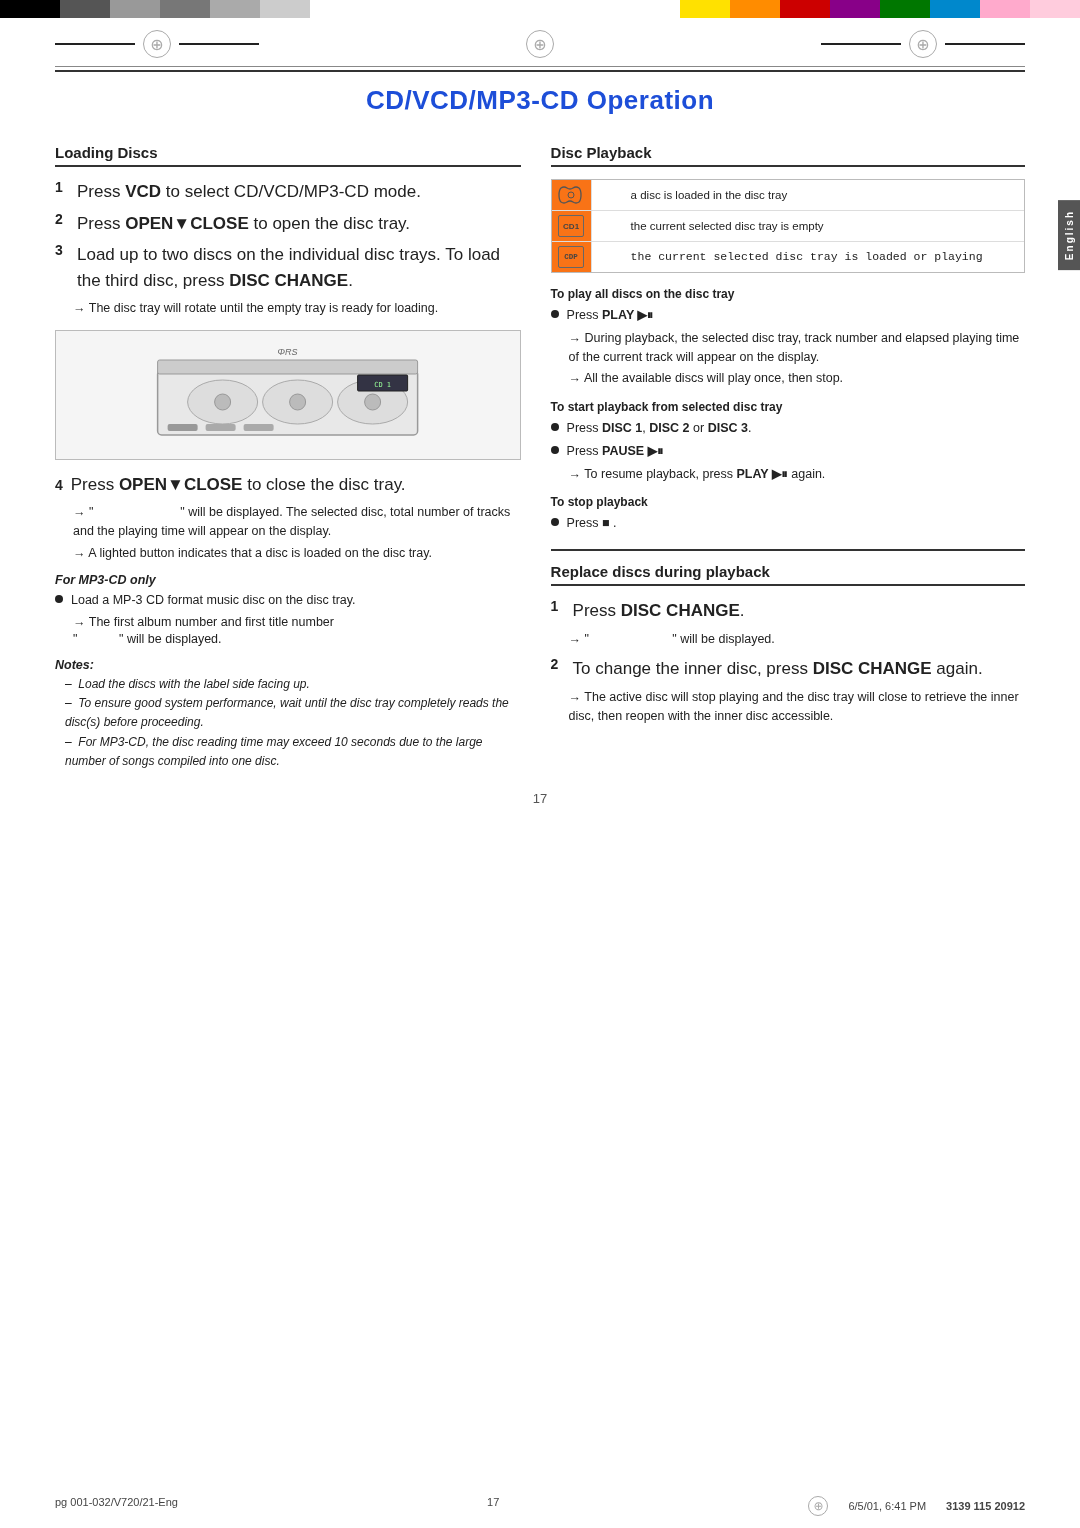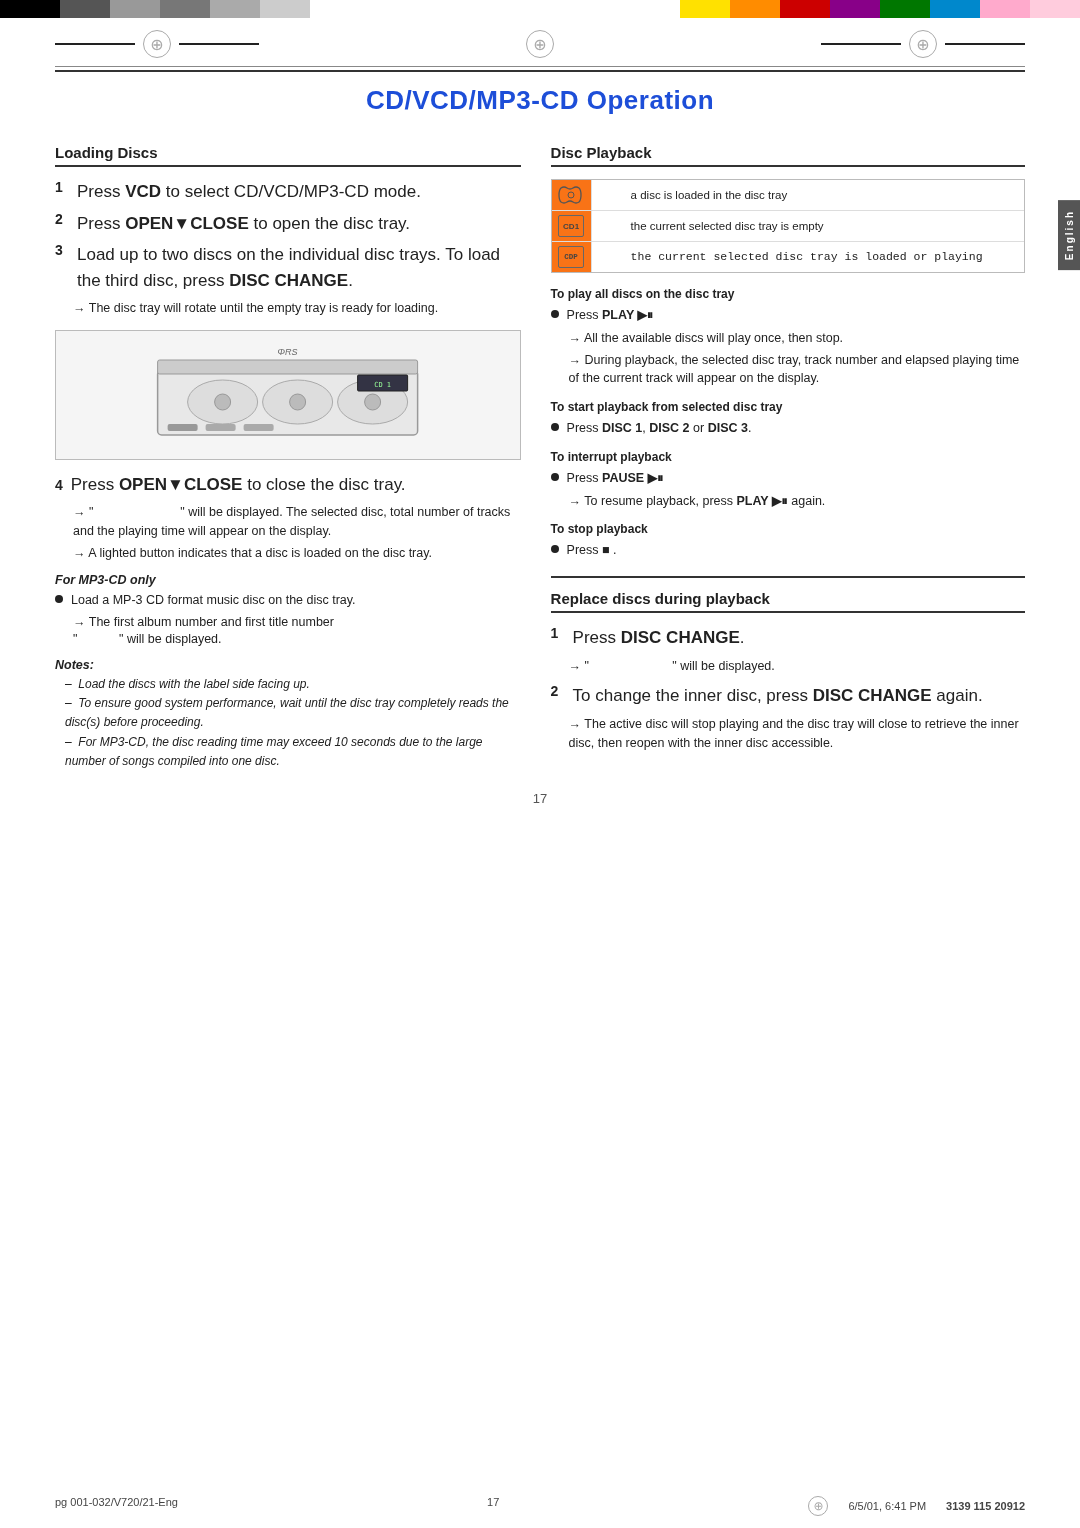--- a/index.html
+++ b/index.html
@@ -446,30 +446,29 @@
             </div>
             <div class="disc-icon-label">the current selected disc tray is loaded or playing</div>
           </div>
         </div>
 
         <div class="sub-heading">To play all discs on the disc tray</div>
         <div class="bullet-item">
           <span class="bullet-dot"></span>
           <span class="bullet-text">Press <strong>PLAY ▶⏸</strong></span>
         </div>
+        <div class="arrow-item">During playback, the selected disc tray, track number and elapsed playing time of the current track will appear on the display.</div>
         <div class="arrow-item">All the available discs will play once, then stop.</div>
-        <div class="arrow-item">During playback, the selected disc tray, track number and elapsed playing time of the current track will appear on the display.</div>
 
         <div class="sub-heading">To start playback from selected disc tray</div>
         <div class="bullet-item">
           <span class="bullet-dot"></span>
           <span class="bullet-text">Press <strong>DISC 1</strong>, <strong>DISC 2</strong> or <strong>DISC 3</strong>.</span>
         </div>
 
-        <div class="sub-heading">To interrupt playback</div>
         <div class="bullet-item">
           <span class="bullet-dot"></span>
           <span class="bullet-text">Press <strong>PAUSE ▶⏸</strong></span>
         </div>
         <div class="arrow-item">To resume playback, press <strong>PLAY ▶⏸</strong> again.</div>
 
         <div class="sub-heading">To stop playback</div>
         <div class="bullet-item">
           <span class="bullet-dot"></span>
           <span class="bullet-text">Press <strong>■</strong> .</span>

